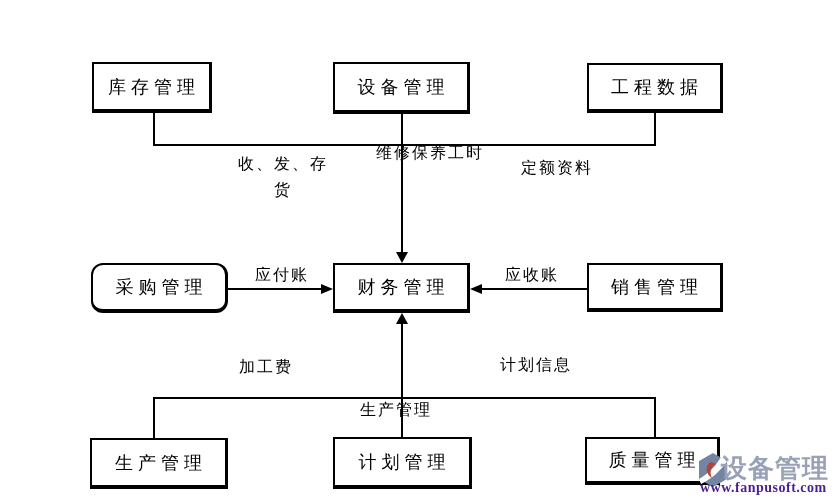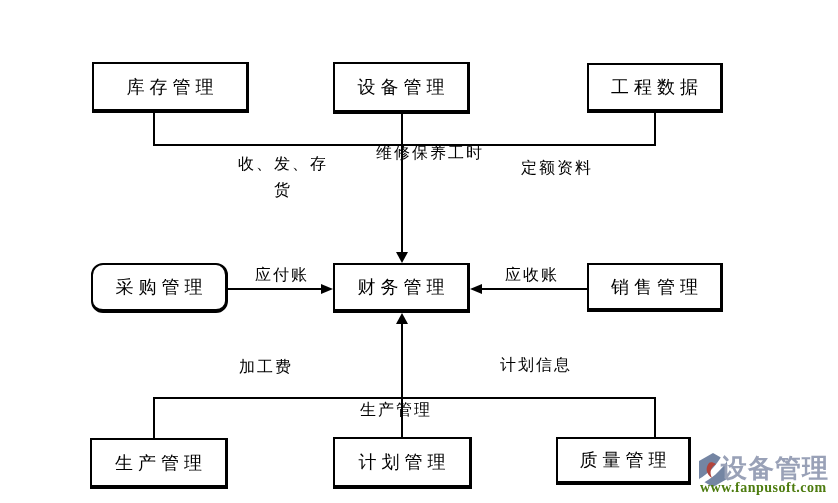--- a/index.html
+++ b/index.html
@@ -8,29 +8,29 @@
     font-family:"Liberation Serif","DejaVu Serif",serif; color:#000;
     overflow:hidden;
   }
   
   .node {
     position:absolute; box-sizing:border-box; background:transparent;
     border:2px solid #000; border-right-width:3px; border-bottom-width:4px;
     display:flex; align-items:center; justify-content:center;
     font-size:18px; letter-spacing:5px; padding-left:5px; z-index:5;
   }
-  .n-inventory   { left:92px;  top:62px;  width:157px; height:51px; }
+  .n-inventory   { left:92px;  top:62px;  width:120px; height:51px; }
   .n-equipment   { left:333px; top:62px;  width:137px; height:52px; }
   .n-engineering { left:587px; top:63px;  width:136px; height:50px; }
   .n-procurement { left:91px;  top:263px; width:137px; height:50px;border-radius:12px; }
   .n-finance     { left:333px; top:263px; width:137px; height:50px; }
   .n-sales       { left:587px; top:263px; width:136px; height:49px; }
   .n-production  { left:90px;  top:438px; width:138px; height:51px; }
   .n-planning    { left:333px; top:437px; width:139px; height:52px; }
-  .n-quality     { left:556px; top:437px; width:135px; height:48px; }
+  .n-quality     { left:585px; top:437px; width:135px; height:48px; }
   
   .line { position:absolute; background:#000; z-index:1; }
   .l-inv-down      { left:153px; top:111px; width:2px;   height:35px; }
   .l-top-h         { left:153px; top:144px; width:503px; height:2px;  }
   .l-eng-down      { left:654px; top:111px; width:2px;   height:35px; }
   .l-center-top    { left:401px; top:113px; width:2px;   height:140px;}
   .l-pay           { left:228px; top:288px; width:94px;  height:2px;  }
   .l-recv          { left:482px; top:288px; width:106px; height:2px;  }
   .l-center-bottom { left:401px; top:323px; width:2px;   height:115px;}
   .l-bot-h         { left:153px; top:397px; width:503px; height:2px;  }
@@ -52,21 +52,21 @@
   .e-quota { left:517px; top:158px; width:80px;  }
   .e-pay   { left:251px; top:265px; width:62px;  }
   .e-recv  { left:501px; top:265px; width:62px;  }
   .e-proc  { left:234px; top:357px; width:64px;  }
   .e-qcost { left:496px; top:355px; width:80px;  }
   .e-plan  { left:355px; top:400px; width:82px;  }
   
   .wm { position:absolute; z-index:8; font-family:"Liberation Serif","DejaVu Serif",serif; }
   .wm-icon  { left:697px; top:452px; width:32px; height:36px; }
   .wm-brand { left:721px; top:451px; font-size:26px; font-weight:bold; color:#99a1b7; letter-spacing:1px; }
-  .wm-url   { left:700px; top:480px; font-size:14px; font-weight:bold; color:#4d7c0f; letter-spacing:0.5px; }
+  .wm-url   { left:700px; top:480px; font-size:14px; font-weight:bold; color:#4c1d95; letter-spacing:0.5px; }
 </style>
 </head>
 <body>
 
 <div id="canvas">
 
   <div class="line l-inv-down"></div>
   <div class="line l-top-h"></div>
   <div class="line l-eng-down"></div>
   <div class="line l-center-top"></div>

